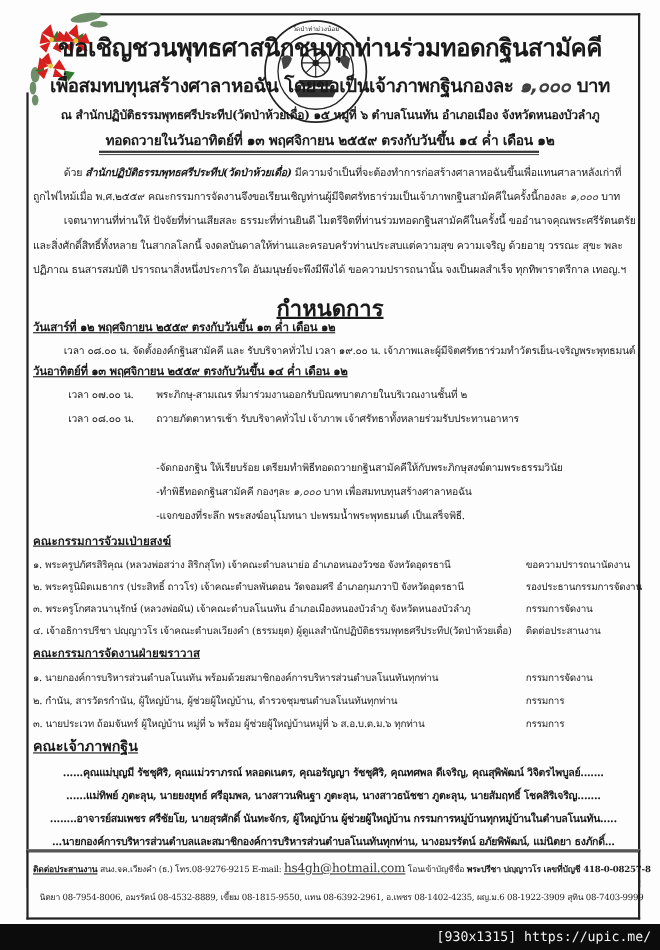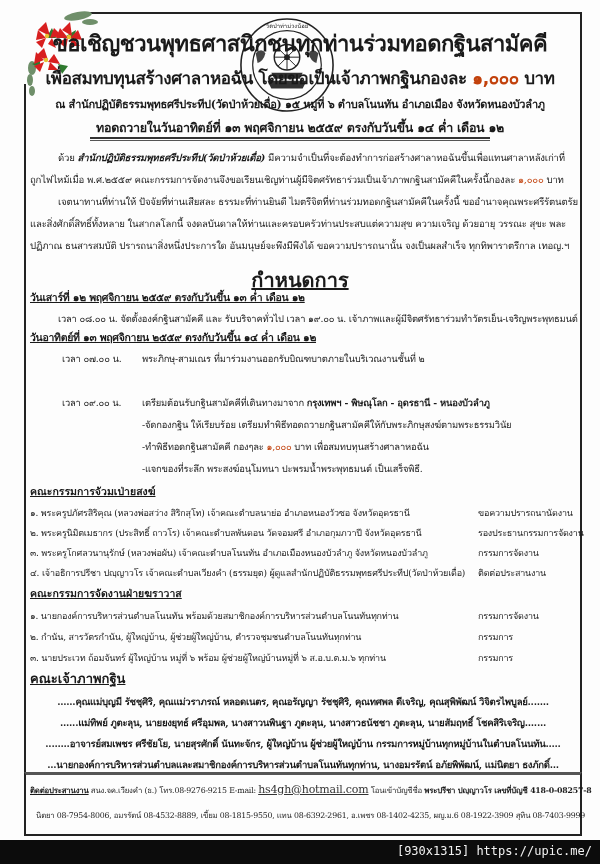--- a/index.html
+++ b/index.html
@@ -18,21 +18,21 @@
   .corner-deco { position: absolute; left: 18px; top: 8px; width: 80px; height: 90px; }
 
   
   .seal { position: absolute; left: 238px; top: 16px; width: 98px; height: 98px; }
 
   .head { position: absolute; left: 0; width: 600px; text-align: center; font-weight: bold; white-space: nowrap; }
   .h1 { top: 26px; font-size: 22px; font-family: "DejaVu Sans", sans-serif; letter-spacing: -0.5px; }
   .h2 { top: 64px; font-size: 17px; font-family: "DejaVu Sans", sans-serif; letter-spacing: -0.4px; }
   .h3 { top: 95px; font-size: 11px; letter-spacing: -0.3px; }
   .h4 { top: 118px; font-size: 12.5px; letter-spacing: -0.3px; }
-  .red { color: #c2410c; }
+  .red { color: #404040; font-style: italic; }
 
   .rule-double { position: absolute; left: 90px; top: 137px; width: 400px; height: 4px; border-top: 2px solid #333; border-bottom: 1px solid #555; }
 
   .para { position: absolute; left: 30px; width: 540px; font-size: 9.6px; line-height: 16px; white-space: nowrap; letter-spacing: -0.2px; }
   .para .em { font-style: italic; font-weight: bold; }
 
   .section-title { position: absolute; left: 0; width: 600px; text-align: center; top: 264px; font-size: 20px; font-weight: bold; text-decoration: underline; font-family: "DejaVu Sans", sans-serif; }
 
   .day-title { position: absolute; left: 30px; font-size: 10.5px; font-weight: bold; text-decoration: underline; white-space: nowrap; letter-spacing: -0.3px; }
 
@@ -135,21 +135,21 @@
   <div class="para" style="top:238px;">ปฏิภาณ ธนสารสมบัติ ปรารถนาสิ่งหนึ่งประการใด อันมนุษย์จะพึงมีพึงได้ ขอความปรารถนานั้น จงเป็นผลสำเร็จ ทุกทิพาราตรีกาล เทอญ.ฯ</div>
 
   <div class="section-title">กำหนดการ</div>
 
   <div class="day-title" style="top:289px;">วันเสาร์ที่ ๑๒ พฤศจิกายน ๒๕๕๙ ตรงกับวันขึ้น ๑๓ ค่ำ เดือน ๑๒</div>
   <div class="sched" style="top:311px; left:58px;">เวลา ๐๘.๐๐ น.  จัดตั้งองค์กฐินสามัคคี และ รับบริจาคทั่วไป   เวลา ๑๙.๐๐ น. เจ้าภาพและผู้มีจิตศรัทธาร่วมทำวัตรเย็น-เจริญพระพุทธมนต์</div>
 
   <div class="day-title" style="top:329px;">วันอาทิตย์ที่ ๑๓ พฤศจิกายน ๒๕๕๙ ตรงกับวันขึ้น ๑๔ ค่ำ เดือน ๑๒</div>
 
   <div class="sched" style="top:351px; left:62px;"><span class="time">เวลา ๐๗.๐๐ น.</span><span>พระภิกษุ-สามเณร ที่มาร่วมงานออกรับบิณฑบาตภายในบริเวณงานชั้นที่ ๒</span></div>
-  <div class="sched" style="top:395px; left:62px;"><span class="time">เวลา ๐๙.๐๐ น.</span><span>เตรียมต้อนรับกฐินสามัคคีที่เดินทางมาจาก  </span><span class="bold">กรุงเทพฯ - พิษณุโลก - อุดรธานี - หนองบัวลำภู</span></div>
+  <div class="sched" style="top:373px; left:62px;"><span class="time">เวลา ๐๘.๐๐ น.</span><span>ถวายภัตตาหารเช้า รับบริจาคทั่วไป เจ้าภาพ เจ้าศรัทธาทั้งหลายร่วมรับประทานอาหาร</span></div>
   <div class="sched" style="top:417px; left:142px;">-จัดกองกฐิน ให้เรียบร้อย เตรียมทำพิธีทอดถวายกฐินสามัคคีให้กับพระภิกษุสงฆ์ตามพระธรรมวินัย</div>
   <div class="sched" style="top:439px; left:142px;"><span>-ทำพิธีทอดกฐินสามัคคี กองๆละ </span><span class="red">๑,๐๐๐</span><span> บาท เพื่อสมทบทุนสร้างศาลาหอฉัน</span></div>
   <div class="sched" style="top:461px; left:142px;">-แจกของที่ระลึก พระสงฆ์อนุโมทนา ปะพรมน้ำพระพุทธมนต์ เป็นเสร็จพิธี.</div>
 
   <div class="comm-title" style="top:483px;">คณะกรรมการจัวมเป่ายสงฆ์</div>
   <div class="comm-row" style="top:506px;">
       <span class="name">๑. พระครูปภัศรสิริคุณ (หลวงพ่อสว่าง สิริกสุโท) เจ้าคณะตำบลนาย่อ อำเภอหนองวัวซอ จังหวัดอุดรธานี</span>
       <span class="role">ขอความปรารถนานัดงาน</span>
     </div>
   <div class="comm-row" style="top:526px;">

